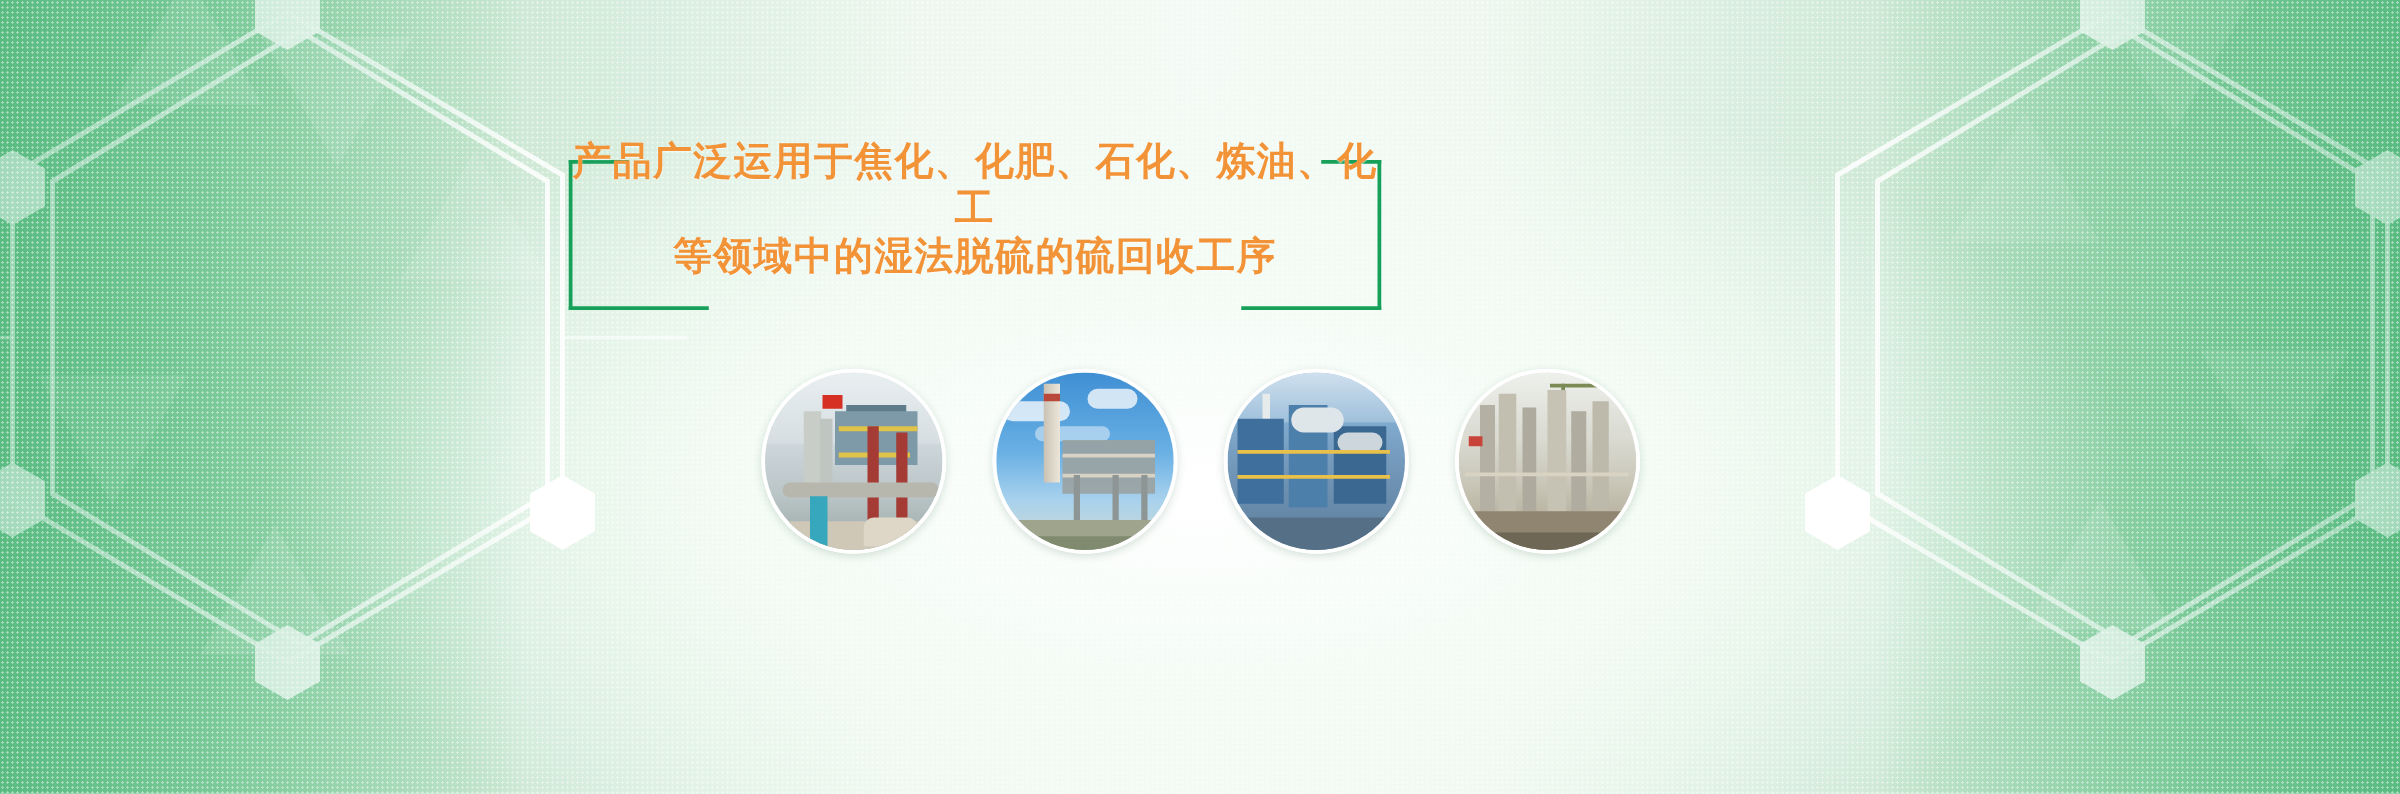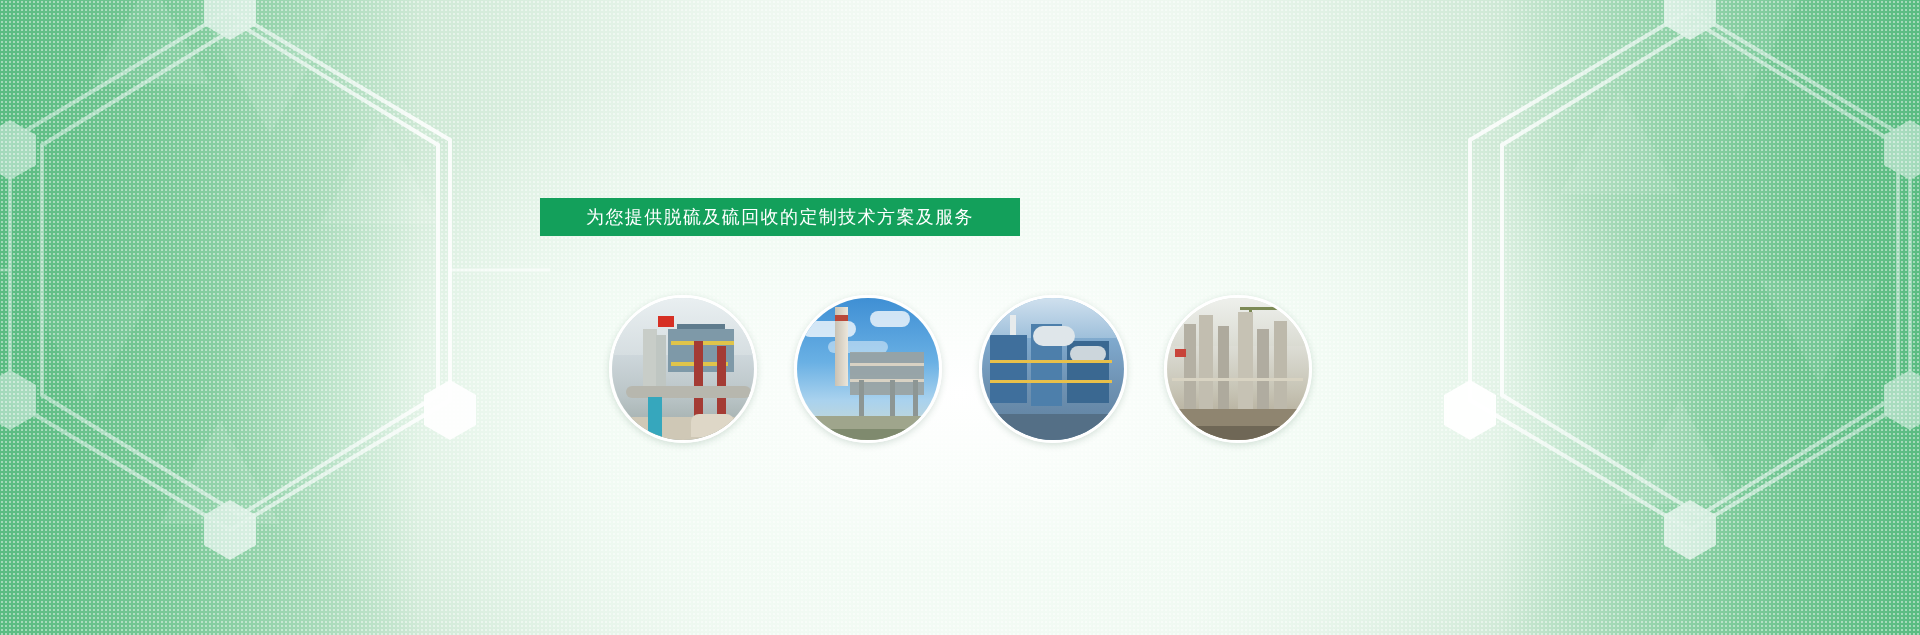--- a/index.html
+++ b/index.html
@@ -235,24 +235,35 @@
   <div class="tri down g" style="right:240px;top:90px;"></div>
   <div class="tri up" style="right:40px; top:280px;"></div>
   <div class="tri down" style="right:180px;top:400px;"></div>
 
   <div class="bg-vignette-l"></div>
   <div class="bg-vignette-r"></div>
   <div class="bg-dots"></div>
 
   <div class="content">
 
-
-    <div class="subbar">
-      <span>为您提供脱硫及硫回收的定制技术方案及服务</span>
+    <div class="headline-block">
+      <div class="bracket">
+        <div class="seg bk-tl-h"></div>
+        <div class="seg bk-tr-h"></div>
+        <div class="seg bk-l-v"></div>
+        <div class="seg bk-r-v"></div>
+        <div class="seg bk-bl-h"></div>
+        <div class="seg bk-br-h"></div>
+      </div>
+      <div class="headline">
+        <span class="l1">产品广泛运用于焦化、化肥、石化、炼油、化工</span>
+        <span class="l2">等领域中的湿法脱硫的硫回收工序</span>
+      </div>
     </div>
+
 
     <div class="photos">
 
       <div class="photo">
         <div class="scene s1">
           <div class="sky"></div>
             <div class="col"></div>
             <div class="col2"></div>
           <div class="bldg2"></div>
             <div class="bldg"></div>

